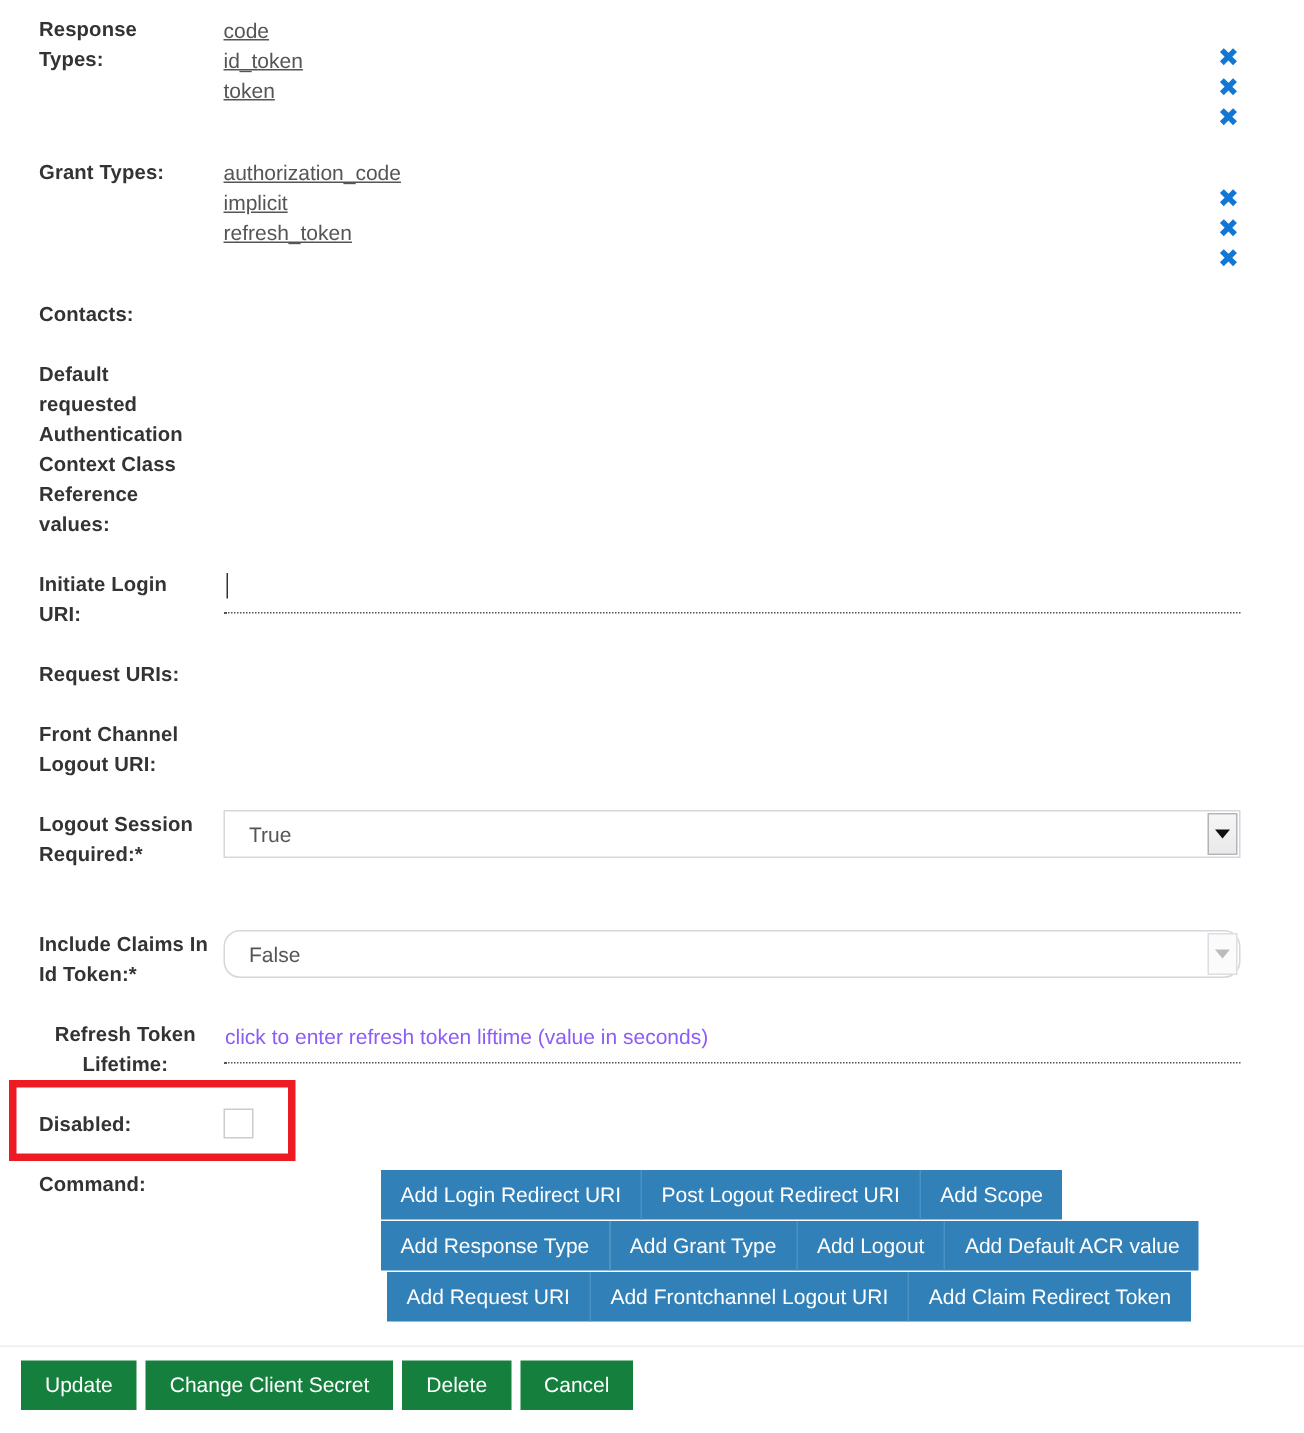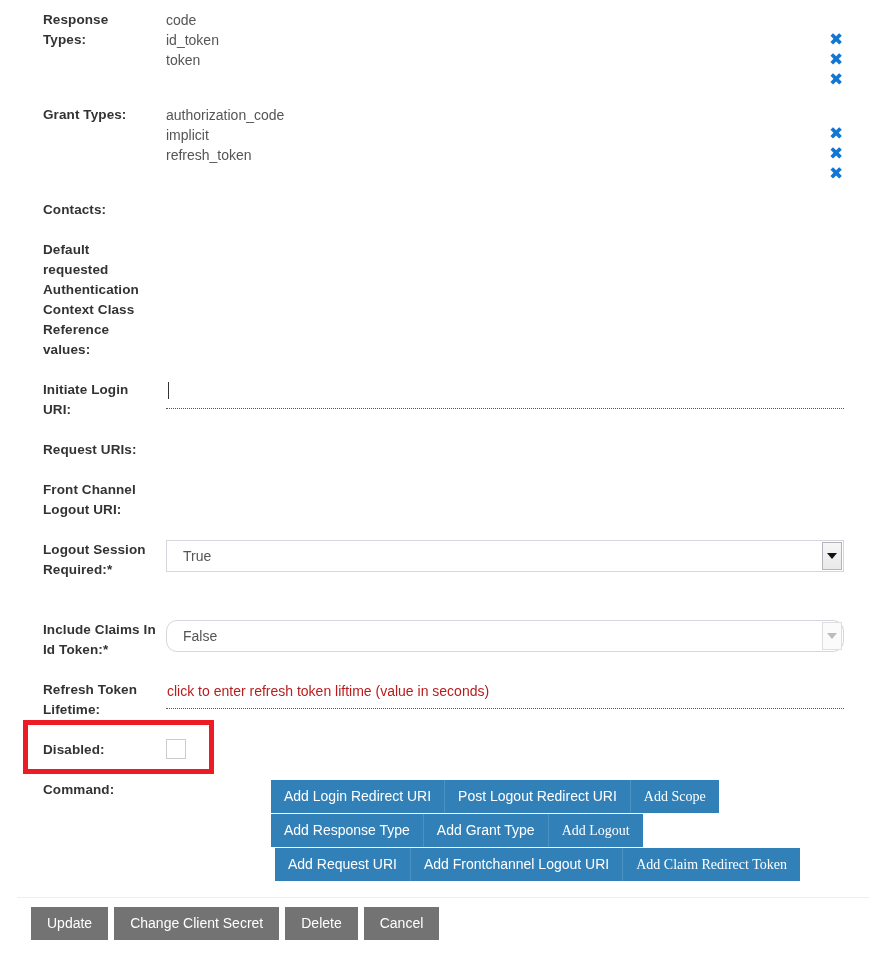--- a/index.html
+++ b/index.html
@@ -16,21 +16,20 @@
     font-family: "Liberation Sans", sans-serif;
     font-size: 14px;
     color: #333333;
     overflow: hidden;
   }
 
   .form-wrap {
     position: relative;
     width: 724px;
     height: 955px;
-    margin-left: 17px;
   }
 
   
   .row {
     position: absolute;
     left: 0;
     width: 869px;
   }
   .label {
     position: absolute;
@@ -41,20 +40,21 @@
     line-height: 20px;
     color: #333333;
     letter-spacing: 0.1px;
   }
   .value {
     position: absolute;
     left: 149px;
     font-size: 14px;
     line-height: 20px;
     color: #555555;
+    text-decoration: underline;
   }
   .value .item {
     line-height: 20px;
     white-space: nowrap;
   }
 
   
   .x-icon {
     position: absolute;
     width: 16px;
@@ -70,21 +70,21 @@
   }
 
   
   .editable {
     position: absolute;
     left: 149px;
     width: 678px;
     height: 31px;
     border-bottom: 1px dotted #555555;
     font-size: 14px;
-    color: #b91c1c;
+    color: #8b5cf6;
     line-height: 26px;
     cursor: pointer;
     padding-left: 1px;
   }
   .editable.empty { color: #999; }
   .caret {
     display: inline-block;
     width: 1px;
     height: 17px;
     background: #333333;
@@ -162,40 +162,40 @@
     font-size: 14px;
     height: 33px;
     line-height: 33px;
     padding: 0 13px;
     white-space: nowrap;
     cursor: pointer;
     border: none;
     border-right: 1px solid #4a92c4;
     font-family: "Liberation Sans", sans-serif;
   }
-  .cmd-btn:last-child { border-right: none; font-family: Liberation Serif, serif; }
+  .cmd-btn:last-child { border-right: none; }
 
   
   .divider {
     position: absolute;
     left: 0;
     top: 897px;
     width: 869px;
     height: 1px;
     background: #eeeeee;
   }
   .bottom-bar {
     position: absolute;
     left: 14px;
     top: 907px;
     display: flex;
     gap: 6px;
   }
   .action-btn {
-    background: #737373;
+    background: #15803d;
     color: #ffffff;
     font-size: 14px;
     height: 33px;
     line-height: 33px;
     padding: 0 16px;
     white-space: nowrap;
     cursor: pointer;
     border: none;
     font-family: "Liberation Sans", sans-serif;
   }
@@ -268,21 +268,21 @@
     <div class="label" style="width:115px;">Include Claims In Id Token:*</div>
   </div>
   <div class="select muted" style="top:620px;border-radius:11px;">
     <span>False</span>
     <span class="arrowbox">
         <span class="tri"></span>
       </span>
   </div>
 
   <div class="row" style="top:680px;">
-    <div class="label" style="width:115px;">Refresh Token Lifetime:</div>
+    <div class="label" style="width:115px;text-align:center;">Refresh Token Lifetime:</div>
   </div>
   <div class="editable" style="top:678px;"><span>click to enter refresh token liftime (value in seconds)</span></div>
 
   <div class="row" style="top:740px;">
     <div class="label">Disabled:</div>
   </div>
   <div class="checkbox" style="left:149px; top:739px;"></div>
   <div class="redbox"></div>
 
   <div class="row" style="top:780px;">
@@ -292,20 +292,21 @@
   <div class="btn-group" style="left:254px; top:780px;">
     <button class="cmd-btn">Add Login Redirect URI</button>
     <button class="cmd-btn">Post Logout Redirect URI</button>
     <button class="cmd-btn">Add Scope</button>
   </div>
 
   <div class="btn-group" style="left:254px; top:814px;">
     <button class="cmd-btn">Add Response Type</button>
     <button class="cmd-btn">Add Grant Type</button>
     <button class="cmd-btn">Add Logout</button>
+    <button class="cmd-btn">Add Default ACR value</button>
   </div>
 
   <div class="btn-group" style="left:258px; top:848px;">
     <button class="cmd-btn">Add Request URI</button>
     <button class="cmd-btn">Add Frontchannel Logout URI</button>
     <button class="cmd-btn">Add Claim Redirect Token</button>
   </div>
 
   <div class="divider"></div>
   <div class="bottom-bar">

